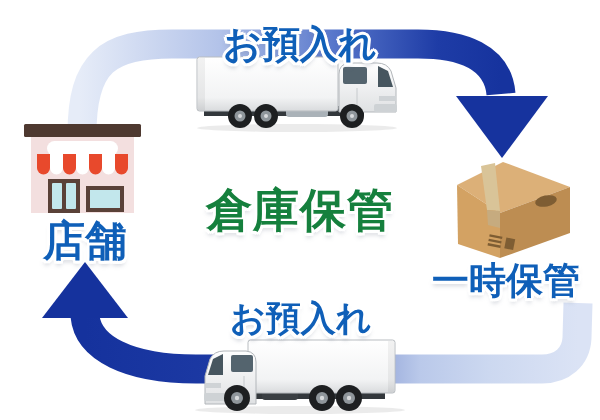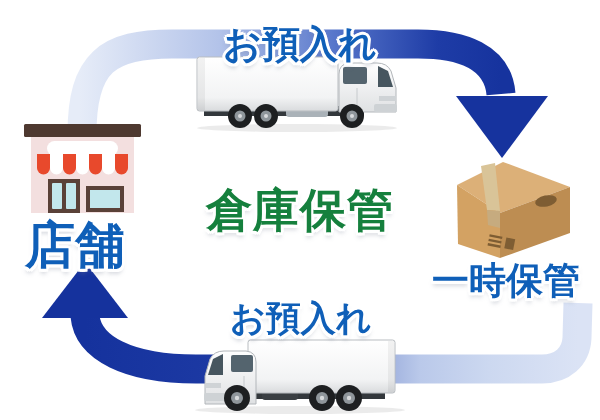--- a/index.html
+++ b/index.html
@@ -12,21 +12,21 @@
     position:absolute;font-weight:bold;line-height:1.05;text-align:center;white-space:nowrap;
     color:#0f5fb8;
     text-shadow:
       -2px -2px 0 #fff, 2px -2px 0 #fff, -2px 2px 0 #fff, 2px 2px 0 #fff,
       -3px 0 0 #fff, 3px 0 0 #fff, 0 -3px 0 #fff, 0 3px 0 #fff,
       -2px 3px 0 #fff, 2px 3px 0 #fff,
       0 5px 4px rgba(120,130,150,0.35);
   }
   .label-deposit   {left:170px;top:16px;width:260px;font-size:38px;margin-top:9px;}
   .label-warehouse {left:150px;top:186px;width:300px;font-size:46px;color:#15803d;letter-spacing:1px;}
-  .label-store     {left:5px;top:219px;width:140px;font-size:50px;}
+  .label-store     {left:15px;top:219px;width:140px;font-size:42px;}
   .label-temp      {left:431px;top:262px;width:150px;font-size:37px;}
   .label-withdraw  {left:230px;top:300px;width:140px;font-size:35px;}
 </style>
 </head>
 <body>
 
 <div class="stage">
 
   <svg width="600" height="420" viewBox="0 0 600 420">
     <defs>

